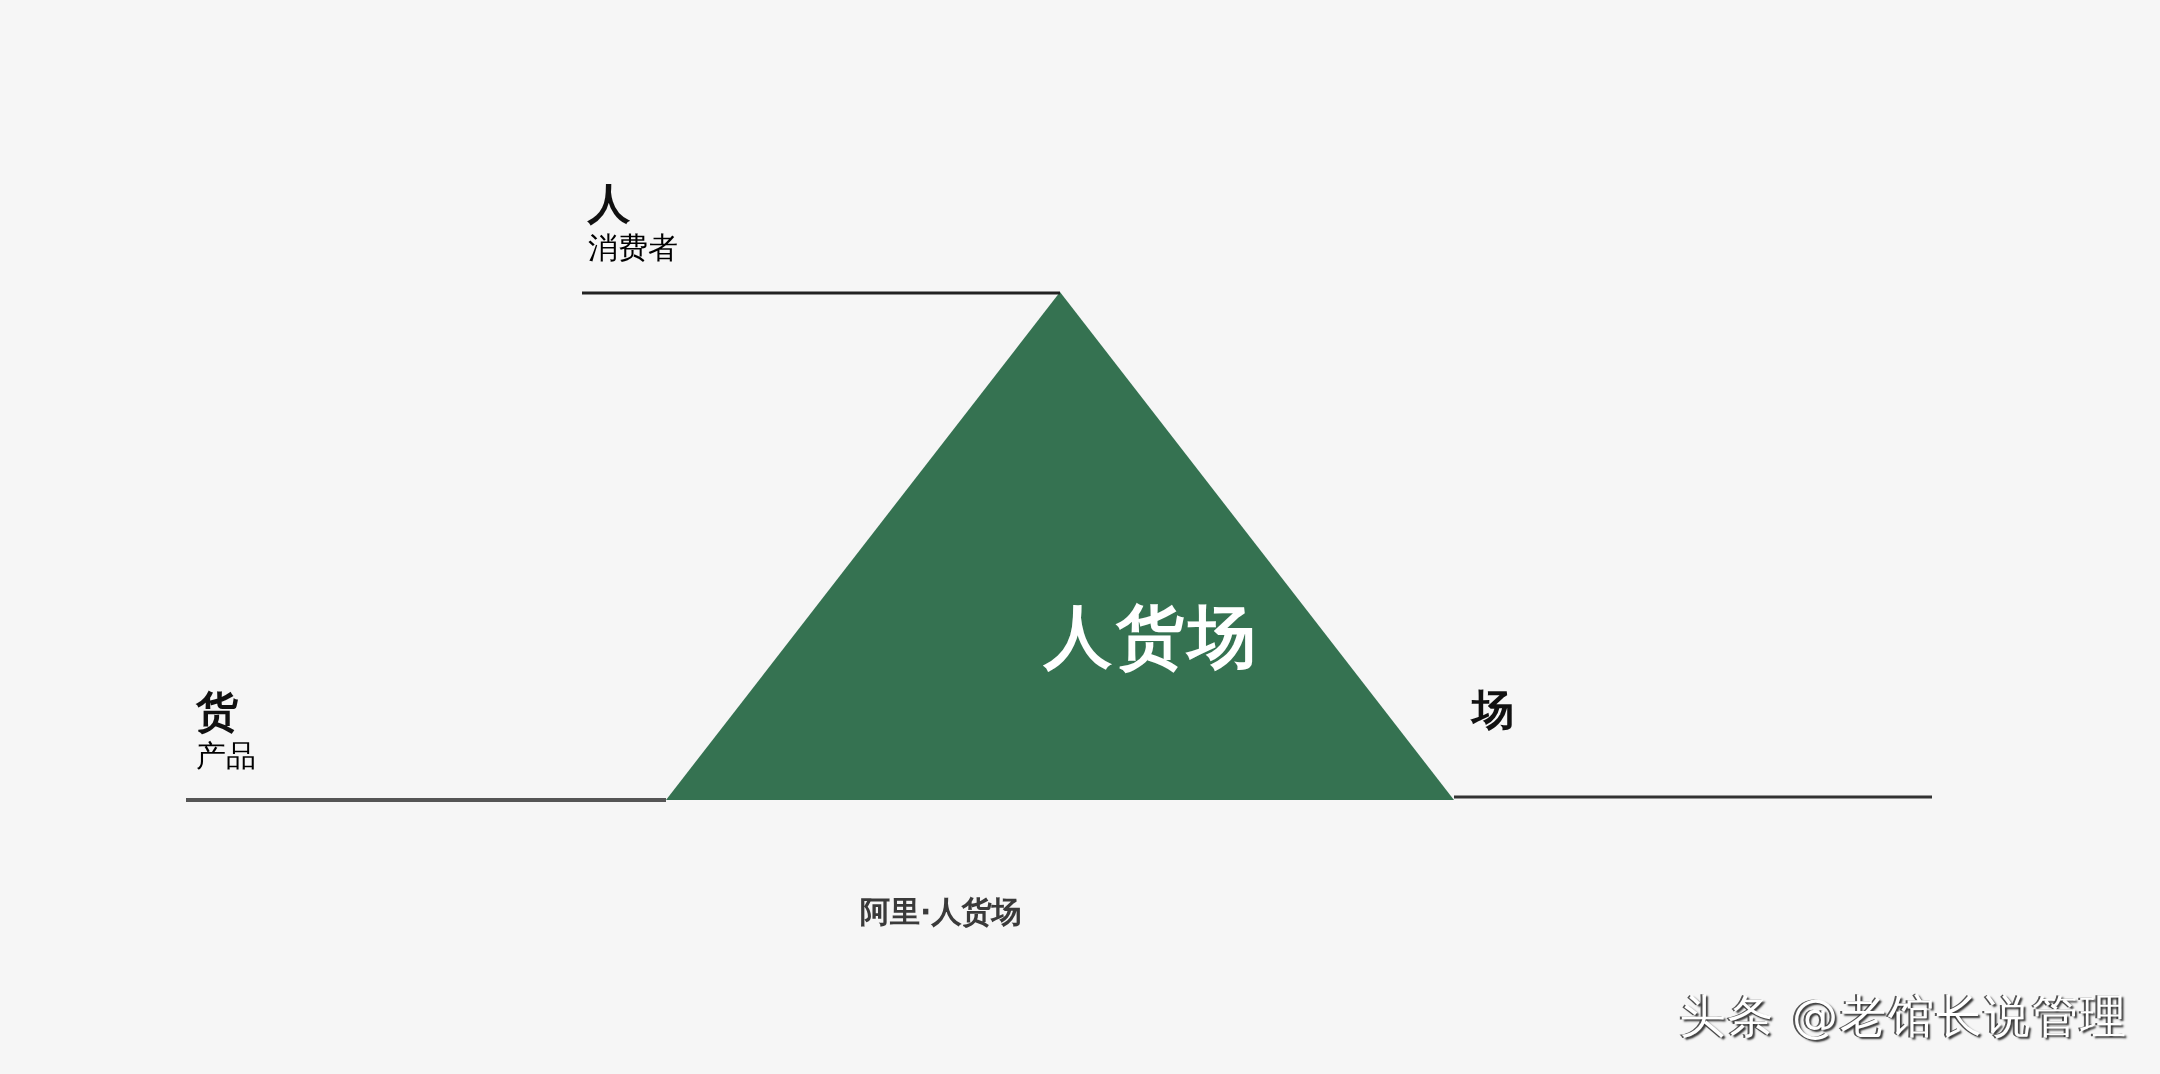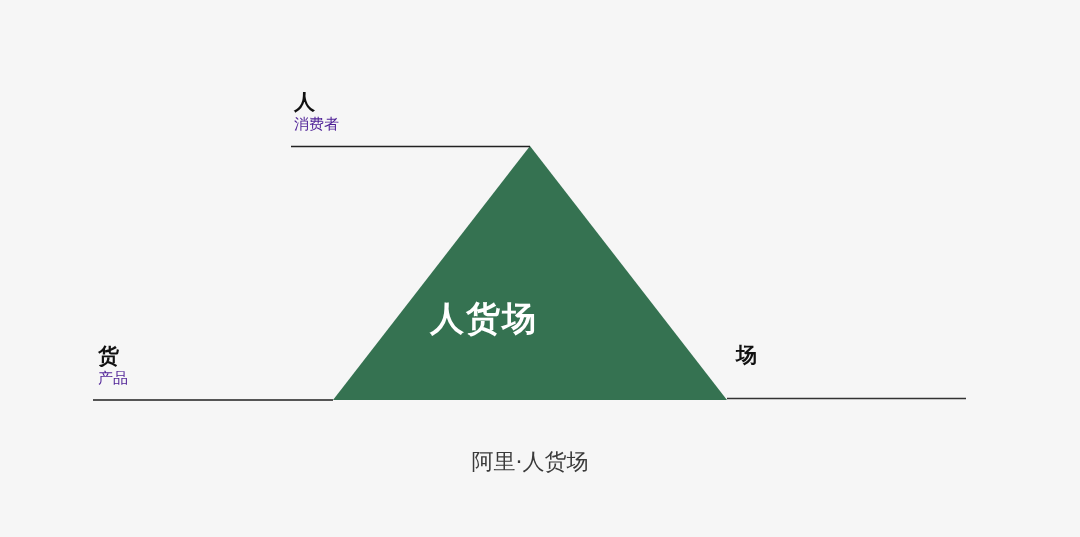--- a/index.html
+++ b/index.html
@@ -6,28 +6,28 @@
   body {
     width: 1080px; height: 537px; overflow: hidden;
     background: #f6f6f6;
     font-family: "DejaVu Sans", "Liberation Sans", sans-serif;
     position: relative;
   }
   .stage { position: absolute; left: 0; top: 0; width: 1080px; height: 537px; }
   svg.diagram { position: absolute; left: 0; top: 0; }
   .label { position: absolute; color: #111; }
   .label .title { font-size: 21px; font-weight: bold; line-height: 24px; display: block; }
-  .label .sub { font-size: 15px; line-height: 20px; display: block; color: #4c1d95; }
+  .label .sub { font-size: 15px; line-height: 20px; display: block; color: #000000; }
   .center-text {
-    position: absolute; left: 430px; top: 296px; width: 200px; text-align: left;
+    position: absolute; left: 430px; top: 296px; width: 200px; text-align: right;
     color: #ffffff; font-size: 34px; font-weight: bold; letter-spacing: 2px;
   }
   .caption {
-    position: absolute; left: 430px; top: 447px; width: 200px; text-align: center;
-    color: #3a3a3a; font-size: 22px; font-weight: normal;
+    position: absolute; left: 430px; top: 447px; width: 200px; 
+    color: #3a3a3a; font-size: 15px; font-weight: bold;
   }
   .watermark {
     position: absolute; right: 16px; top: 493px;
     color: #ffffff; font-size: 23px; letter-spacing: 1px;
     text-shadow: 1px 1px 1px #333, -1px 0 0 #555;
   }
 </style>
 </head>
 <body>
 
@@ -48,13 +48,14 @@
     <span class="title">货</span>
     <span class="sub">产品</span>
   </div>
 
   <div class="label" style="left:736px; top:343px;">
     <span class="title">场</span>
   </div>
 
   <div class="center-text">人货场</div>
   <div class="caption">阿里·人货场</div>
+  <div class="watermark">头条 @老馆长说管理</div>
 </div>
 
 </body></html>

